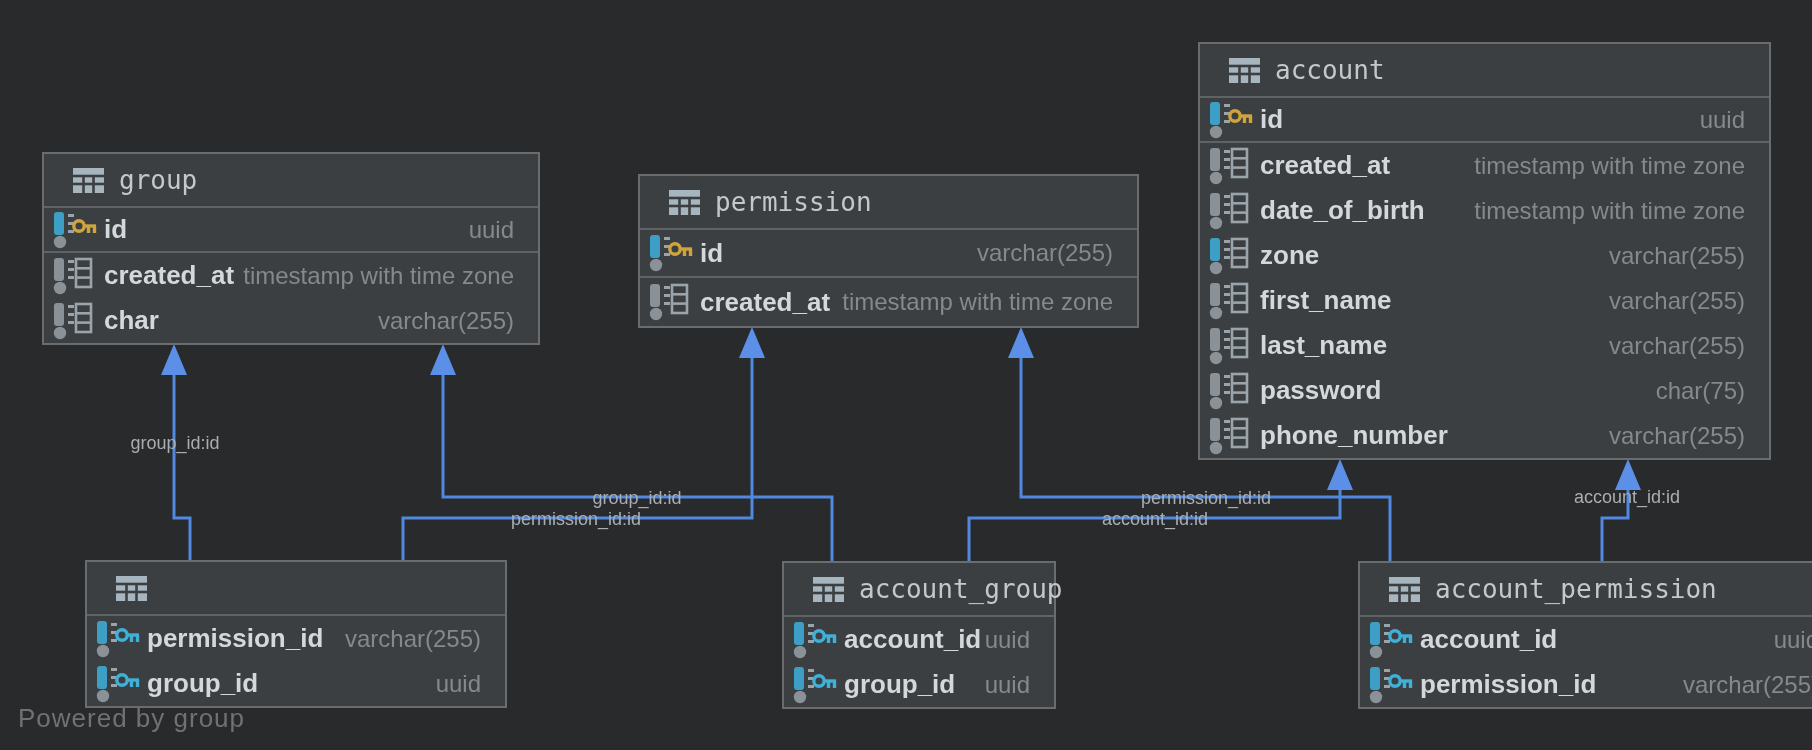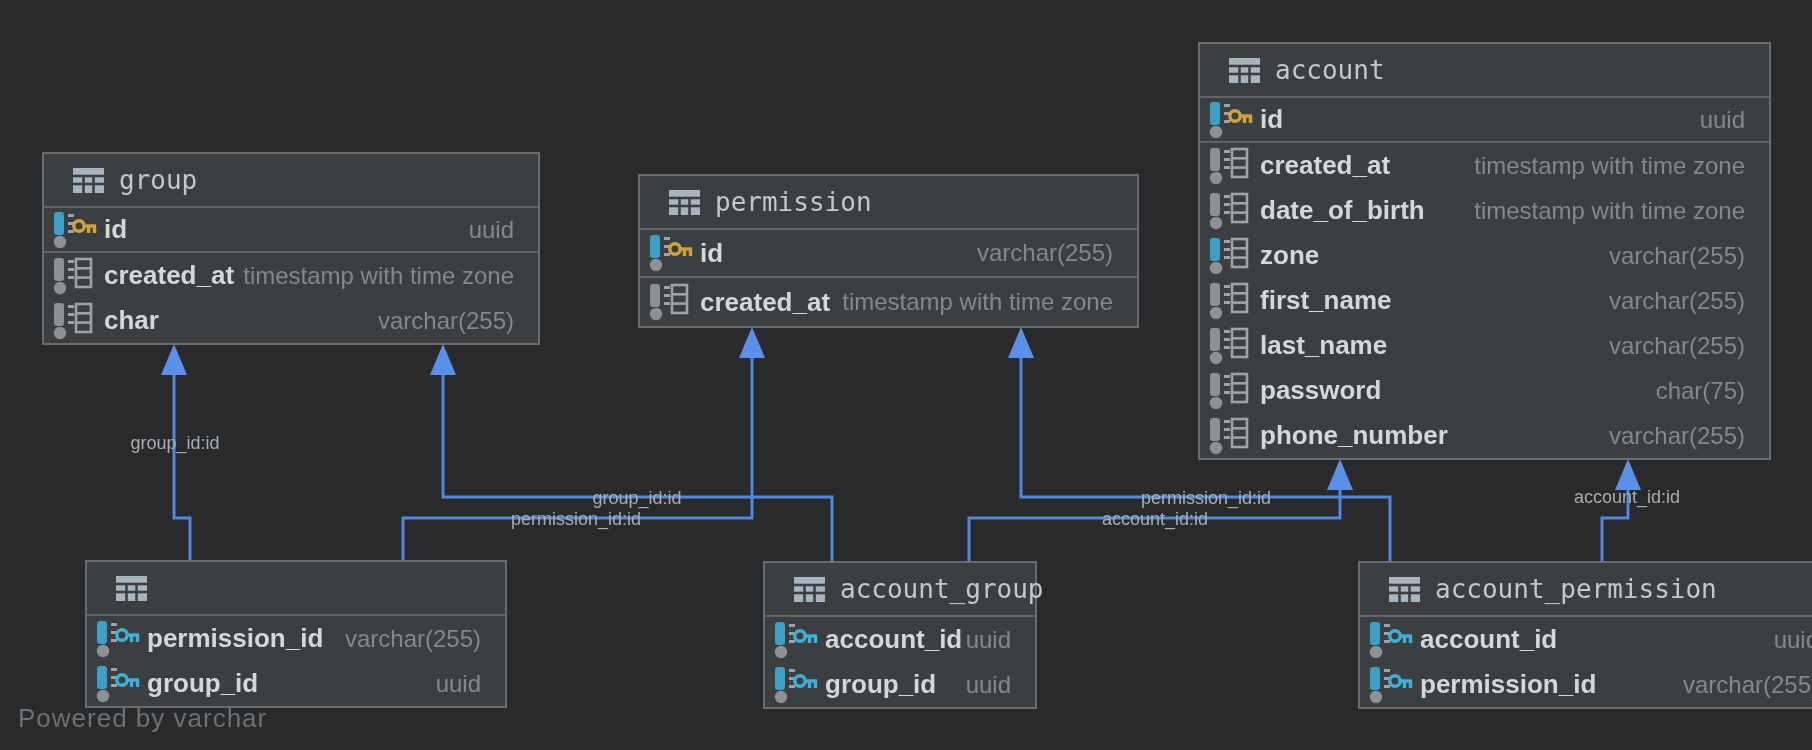--- a/index.html
+++ b/index.html
@@ -335,21 +335,21 @@
       <circle cx="27" cy="16" r="5.2" fill="none" stroke="#3fb0d8" stroke-width="3.4"></circle>
       <line x1="32.5" y1="16" x2="44" y2="16" stroke="#3fb0d8" stroke-width="3.4"></line>
       <line x1="36.5" y1="16" x2="36.5" y2="23" stroke="#3fb0d8" stroke-width="3.4"></line>
       <line x1="42.5" y1="16" x2="42.5" y2="23" stroke="#3fb0d8" stroke-width="3.4"></line>
     </g>
   </svg>
         <span class="cname">group_id</span>
         <span class="ctype">uuid</span>
       </div>
       </div>
-      <div class="table" style="left: 763px; top: 561px; width: 270px;">
+      <div class="table" style="left: 782px; top: 561px; width: 270px;">
         <div class="thead" style="height:52px">
       <svg class="icon" width="33" height="27" viewBox="0 0 33 27">
     <rect x="1" y="1" width="31" height="25" fill="#a7b5be"></rect>
     <line x1="1" y1="9" x2="32" y2="9" stroke="#3c3f41" stroke-width="2.6"></line>
     <line x1="1" y1="17" x2="32" y2="17" stroke="#3c3f41" stroke-width="2.6"></line>
     <line x1="11.5" y1="9" x2="11.5" y2="26" stroke="#3c3f41" stroke-width="2.6"></line>
     <line x1="21.5" y1="9" x2="21.5" y2="26" stroke="#3c3f41" stroke-width="2.6"></line>
   </svg>
       <span class="tname">account_group</span>
     </div>
@@ -436,14 +436,14 @@
       </div>
     </div>
   <div id="labels-layer">
       <div class="edge-label" style="left: 175px; top: 443px;">group_id:id</div>
       <div class="edge-label" style="left: 576px; top: 519px;">permission_id:id</div>
       <div class="edge-label" style="left: 637px; top: 498px;">group_id:id</div>
       <div class="edge-label" style="left: 1155px; top: 519px;">account_id:id</div>
       <div class="edge-label" style="left: 1206px; top: 498px;">permission_id:id</div>
       <div class="edge-label" style="left: 1627px; top: 497px;">account_id:id</div>
     </div>
-  <div class="watermark">Powered by varchar</div>
+  <div class="watermark">Powered by group</div>
 </div>
 
 </body></html>

